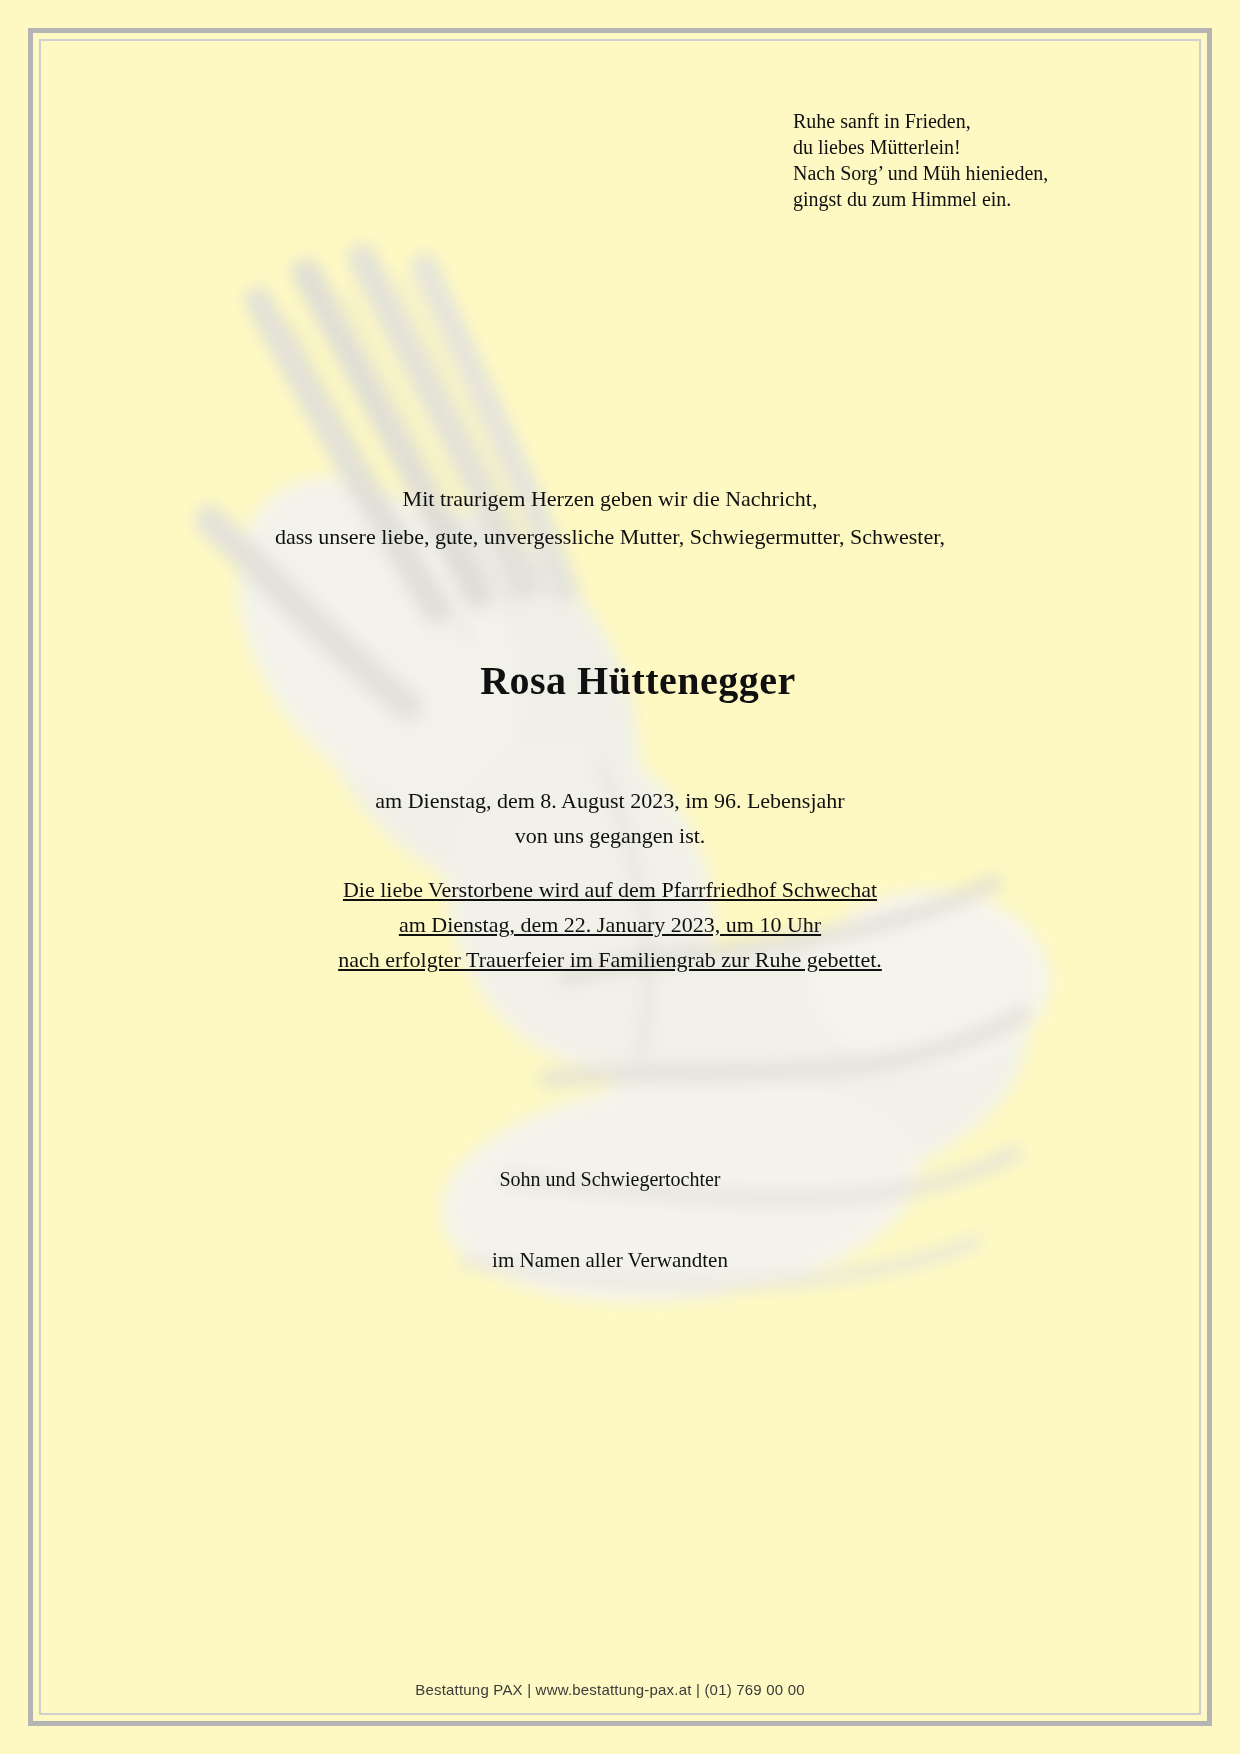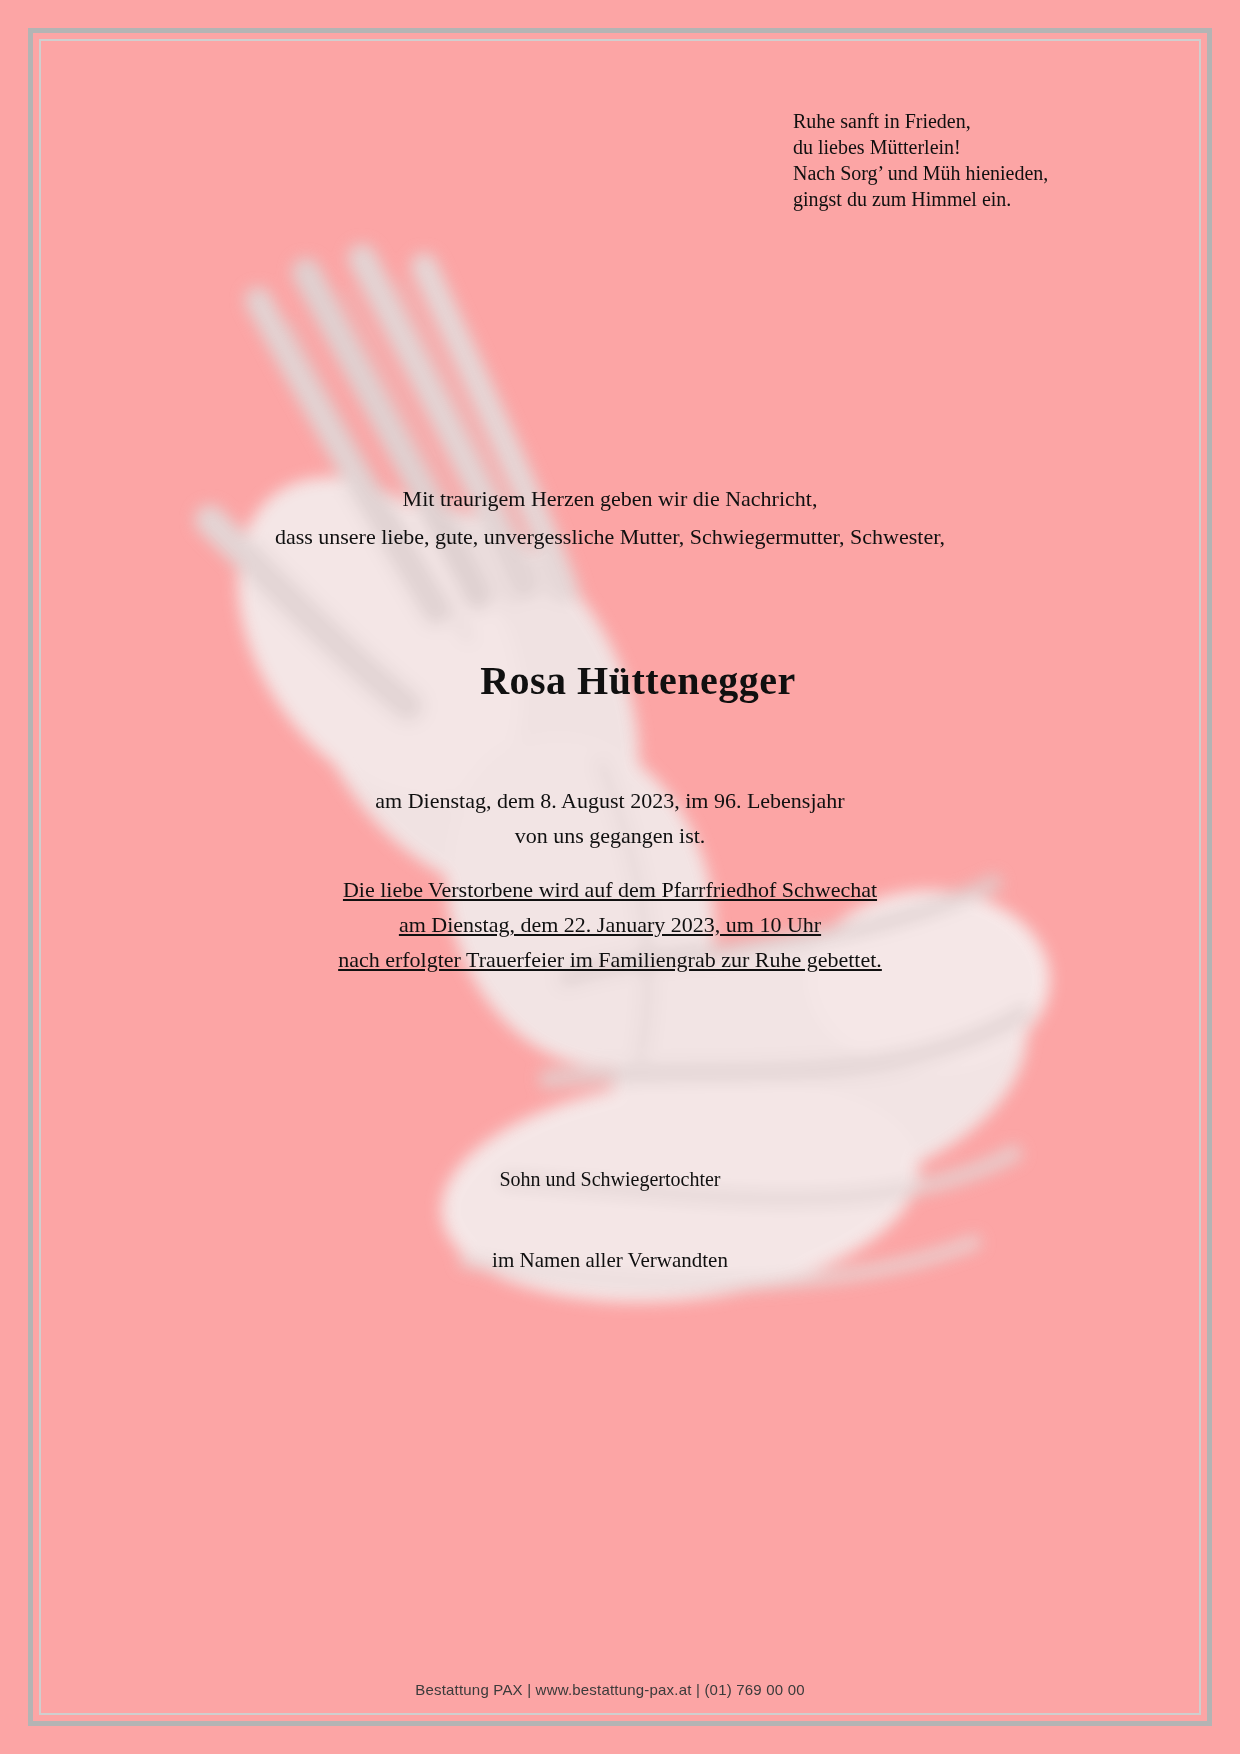--- a/index.html
+++ b/index.html
@@ -1,20 +1,20 @@
 <!DOCTYPE html>
 <html><head>
 <meta charset="utf-8">
 <style>
   html, body { margin: 0; padding: 0; background: #ffffff; }
   .card {
     position: relative;
     width: 1240px;
     height: 1754px;
-    background: #fca5a5;
+    background: #fef9c3;
     overflow: hidden;
     font-family: "Liberation Serif", "DejaVu Serif", serif;
     color: #101010;
   }
   .hands {
     position: absolute;
     left: 0; top: 0;
     pointer-events: none;
   }
   .frame-outer {

